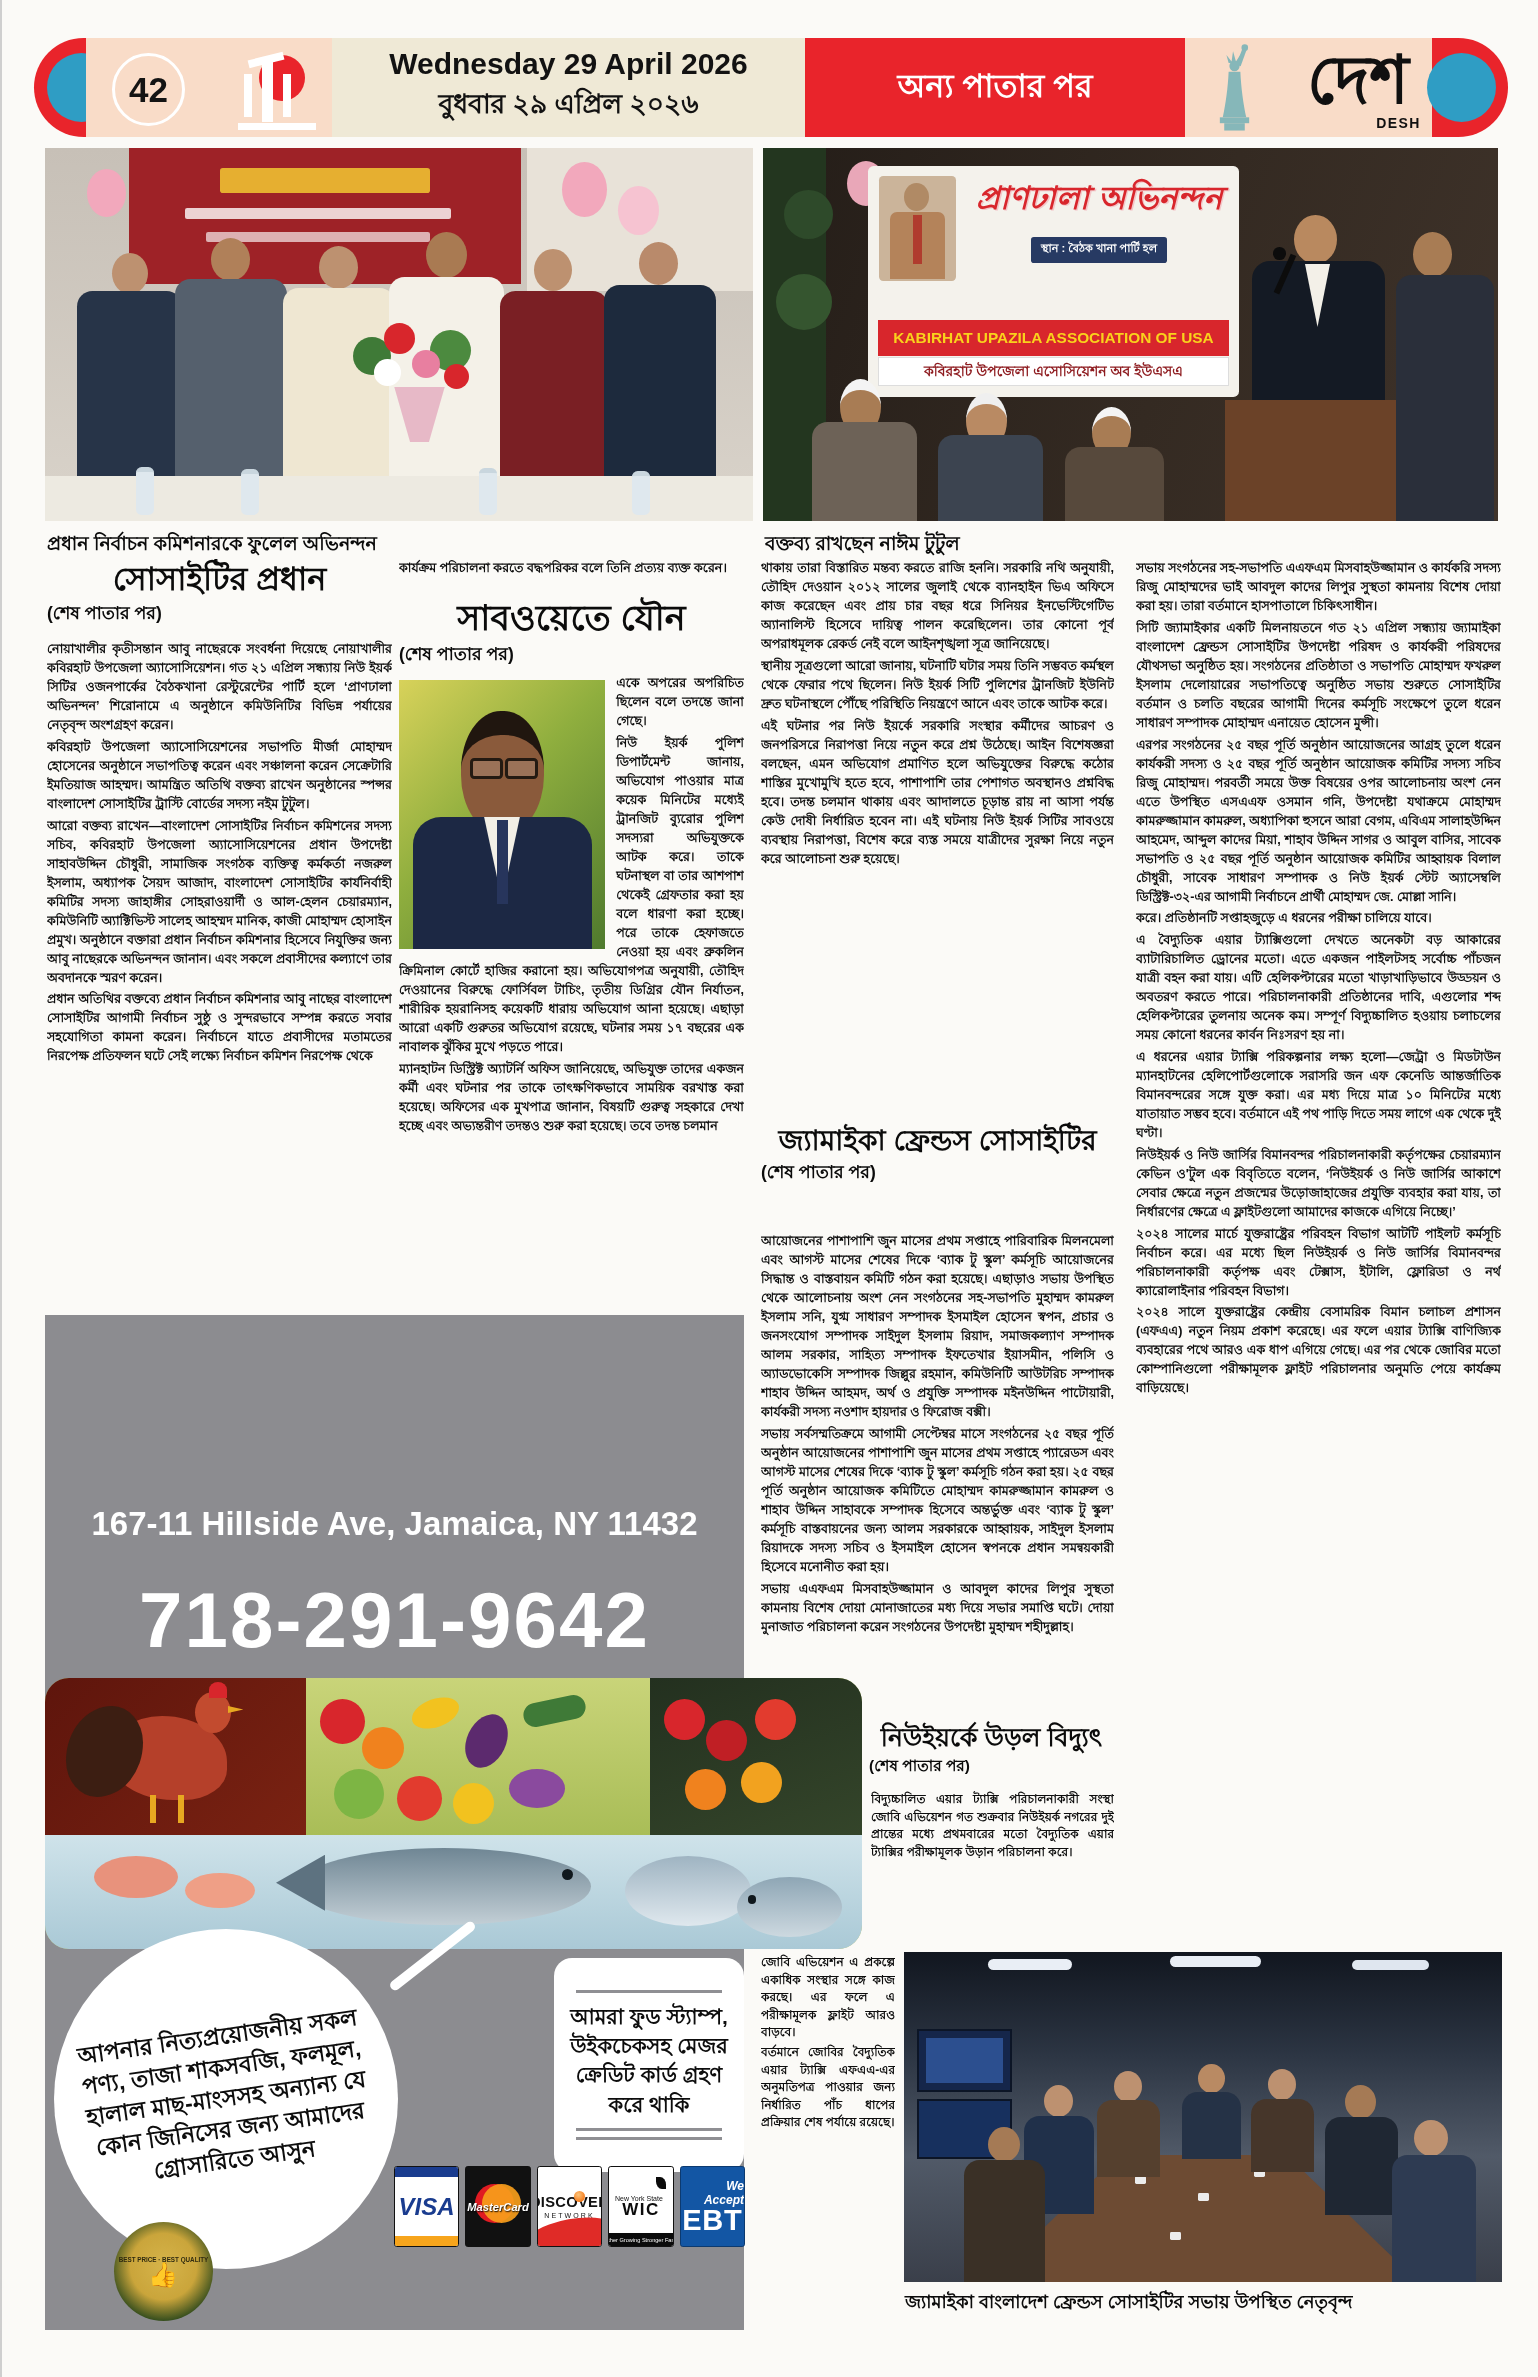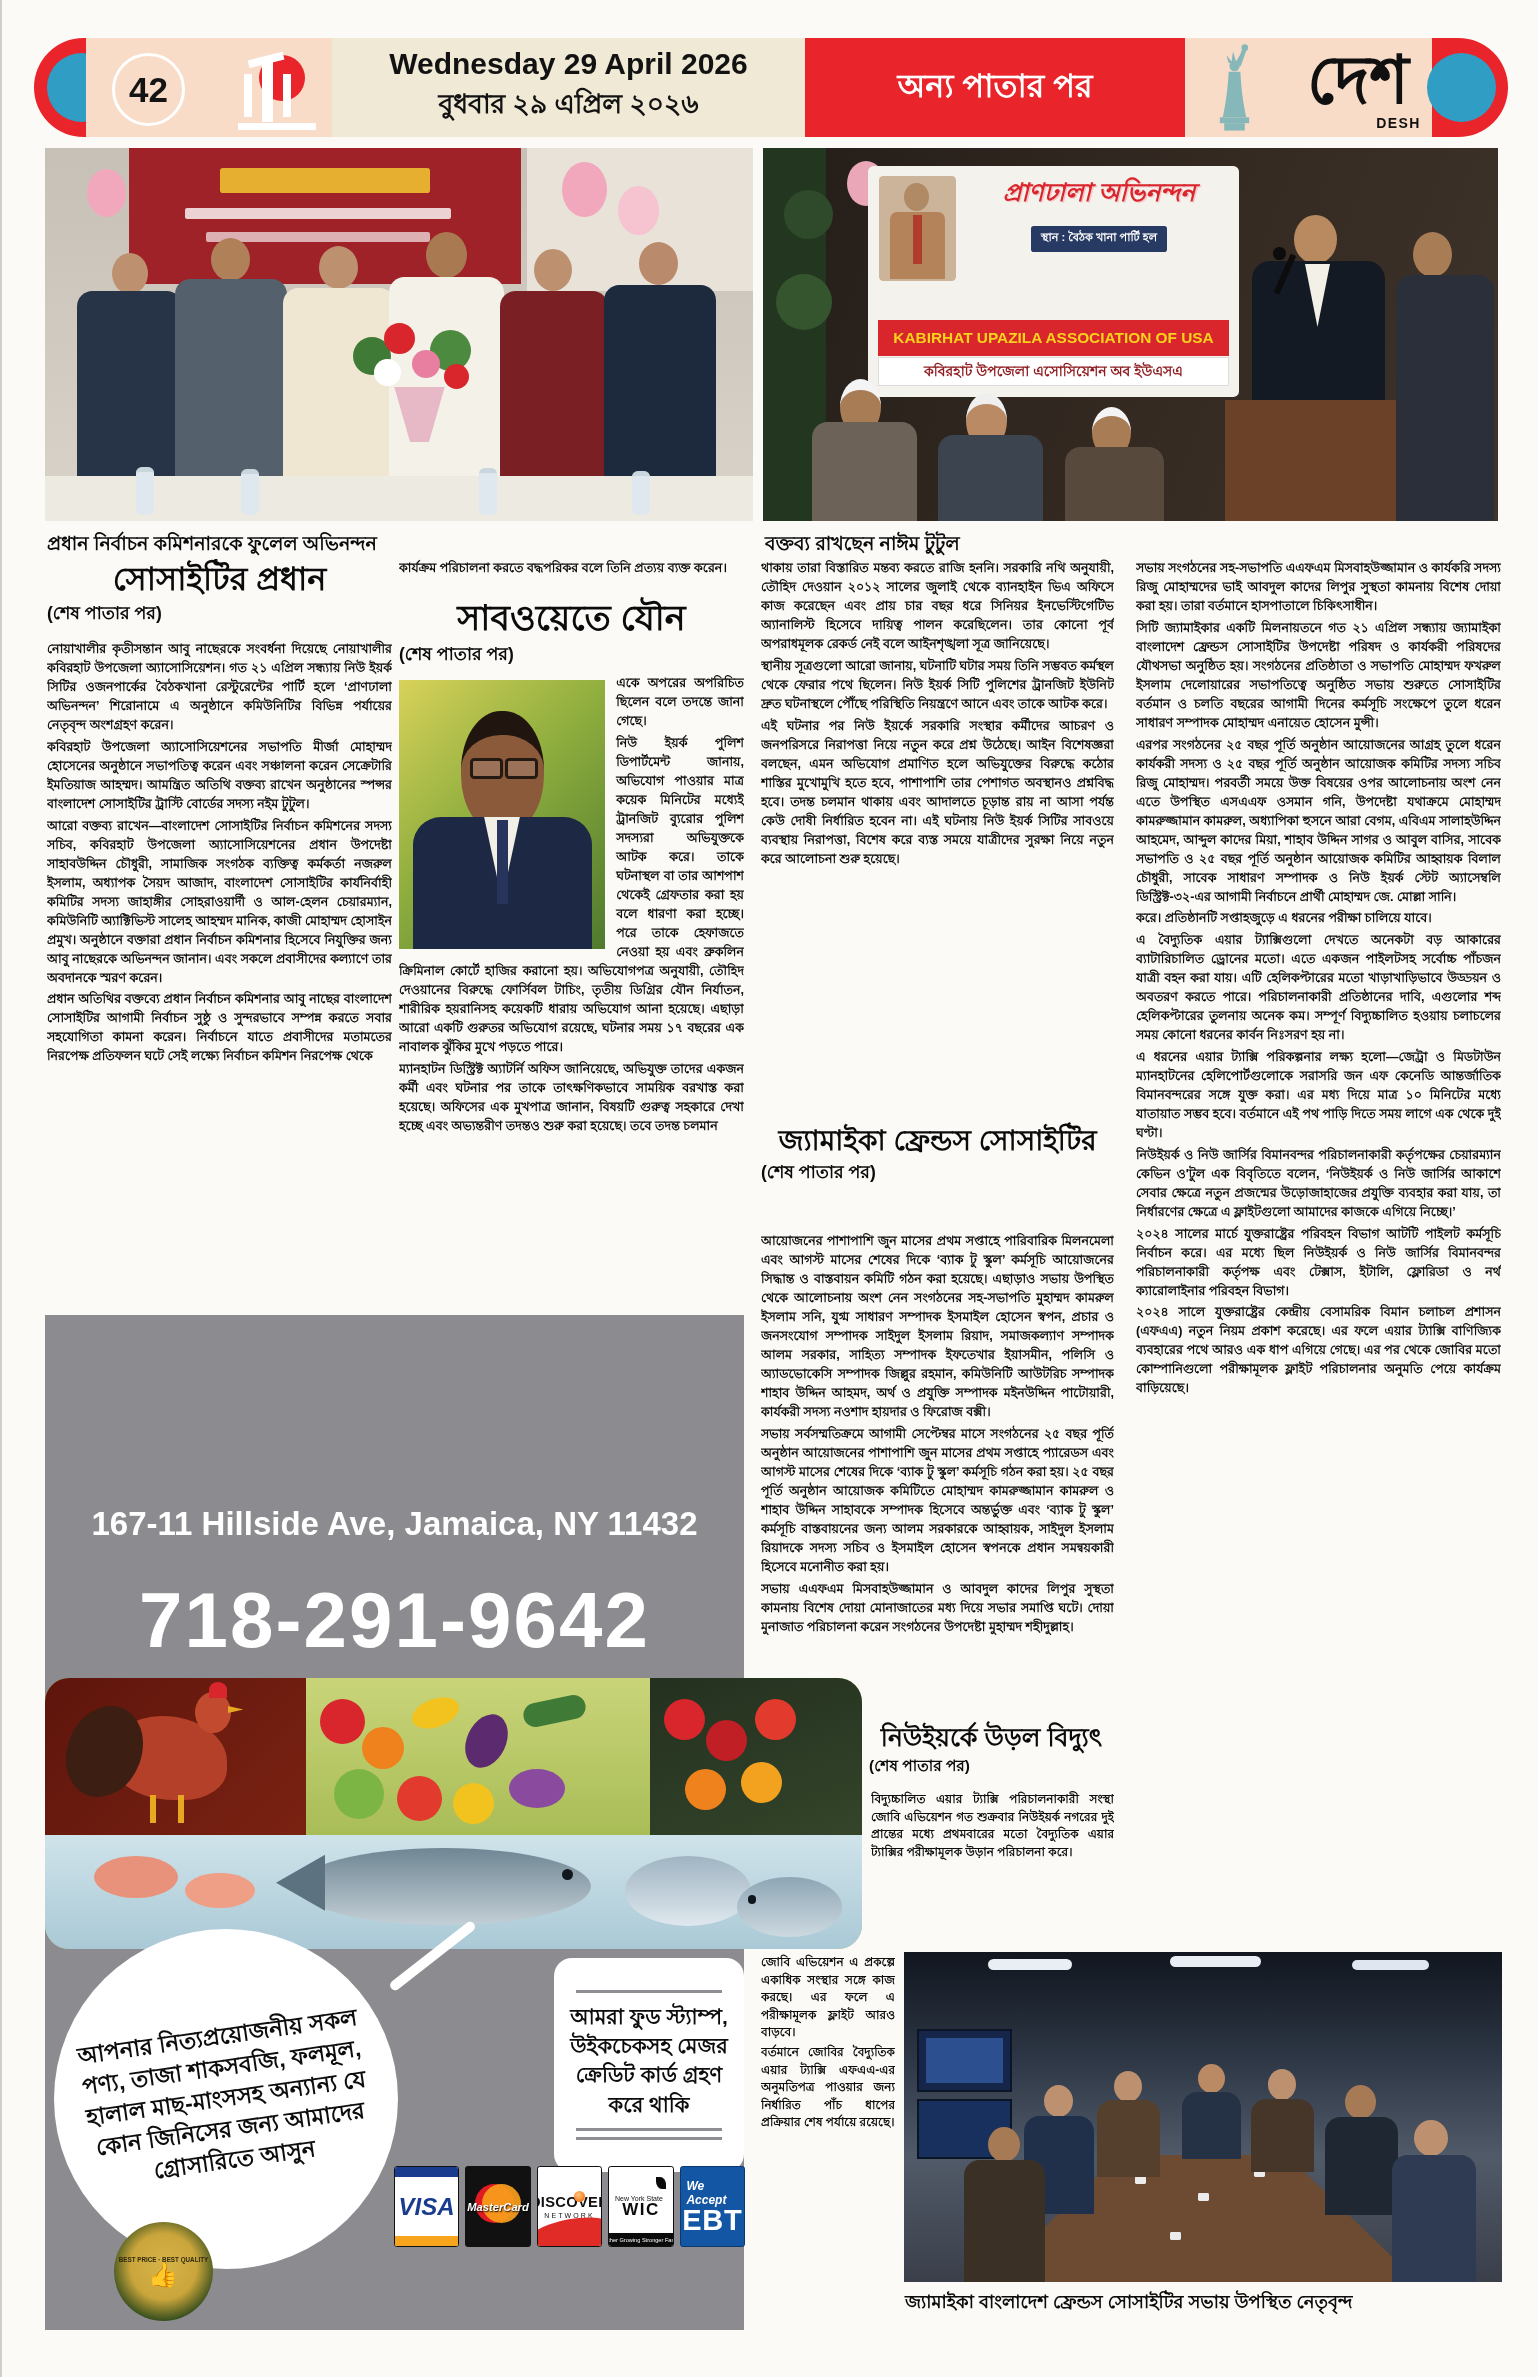--- a/index.html
+++ b/index.html
@@ -138,21 +138,21 @@
     <div class="abs" style="left:12.6px;top:126px;width:56px;height:56px;border-radius:50%;background:#35552f;"></div>
     <div class="abs" style="left:84px;top:12.6px;width:38px;height:45px;border-radius:50%;background:#e9a7b8;"></div>
     <div class="abs" style="left:122px;top:28px;width:34px;height:41px;border-radius:50%;background:#f6f0ee;"></div>
 
     <div class="abs" style="left:105px;top:18px;width:371px;height:231px;background:#f4f2ec;border-radius:5.6px;padding:7px 9.8px;box-sizing:border-box;">
       <div class="abs" style="left:11.2px;top:9.8px;width:77px;height:105px;background:#cbb49a;border-radius:4.2px;">
         <div class="abs" style="left:25px;top:7px;width:25px;height:28px;border-radius:50%;background:#b08a65;"></div>
         <div class="abs" style="left:11.2px;top:36px;width:55px;height:67px;background:#b4835a;border-radius:7px 7px 0 0;"></div>
         <div class="abs" style="left:34px;top:39px;width:8.4px;height:49px;background:#b03c2e;"></div>
       </div>
-      <div style="margin-left:91px;text-align:center;color:#d8262c;font-size:25px;font-weight:900;font-style:italic;text-shadow:1.4px 1.4px 0 #f3c7c9;">প্রাণঢালা অভিনন্দন</div>
+      <div style="margin-left:91px;text-align:center;color:#d8262c;font-size:32px;font-weight:900;font-style:italic;text-shadow:1.4px 1.4px 0 #f3c7c9;">প্রাণঢালা অভিনন্দন</div>
       <div style="margin-left:91px;margin-top:9.8px;text-align:center;">
         <span style="display:inline-block;background:#273a63;color:#fff;font-size:11.2px;font-weight:700;padding:3.5px 9.8px;border-radius:2.8px;">স্থান : বৈঠক খানা পার্টি হল</span>
       </div>
       <div style="position:absolute;left:9.8px;bottom:41px;right:9.8px;height:36px;background:#d8262c;display:flex;align-items:center;justify-content:center;">
         <span style="color:#f9d21c;font-size:15.4px;font-weight:900;">KABIRHAT UPAZILA ASSOCIATION OF USA</span>
       </div>
       <div style="position:absolute;left:9.8px;bottom:11.2px;right:9.8px;height:26.6px;background:#fff;display:flex;align-items:center;justify-content:center;border:0.7px solid #ddd;">
         <span style="color:#8e1b1f;font-size:14px;font-weight:800;">কবিরহাট উপজেলা এসোসিয়েশন অব ইউএসএ</span>
       </div>
     </div>
@@ -323,21 +323,21 @@
     </div>
     <div class="paytile">
       <span style="font-size:7px;color:#111;align-self:flex-start;margin-left:5.6px;">New York State</span>
       <span style="font-size:17px;font-weight:900;color:#0b0b0b;letter-spacing:1.4px;line-height:0.95;">WIC</span>
       <span style="position:absolute;top:9.8px;right:7px;width:9.8px;height:12.6px;background:#0b0b0b;border-radius:0 60% 0 60%;"></span>
       <div style="position:absolute;bottom:0;left:0;right:0;height:12.6px;background:#0b0b0b;display:flex;align-items:center;justify-content:center;">
         <span style="font-size:5.6px;color:#fff;white-space:nowrap;">Together Growing Stronger Families</span>
       </div>
     </div>
     <div class="paytile" style="background:#1356a4;border-color:#0c3a70;">
-      <span style="font-size:12px;font-weight:800;font-style:italic;color:#fff;align-self:flex-start;margin-left:5.6px;">We Accept</span>
+      <span style="font-size:12px;font-weight:800;font-style:italic;color:#fff;align-self:flex-start;margin-left:5.6px;text-align:right;">We Accept</span>
       <span style="font-size:29px;font-weight:900;color:#fff;letter-spacing:0.7px;line-height:0.9;">EBT</span>
     </div>
   </div>
 
   <div class="abs badge">
     <span style="font-size:6.3px;font-weight:800;color:#2f2a10;">BEST PRICE · BEST QUALITY</span>
     <span style="font-size:24px;line-height:1;">👍</span>
   </div>
 
   <div class="abs photo" style="left:902px;top:1952px;width:598px;height:330px;background:linear-gradient(180deg,#11161f 0%,#2b3442 30%,#515a68 62%,#3a3f4a 100%);">

